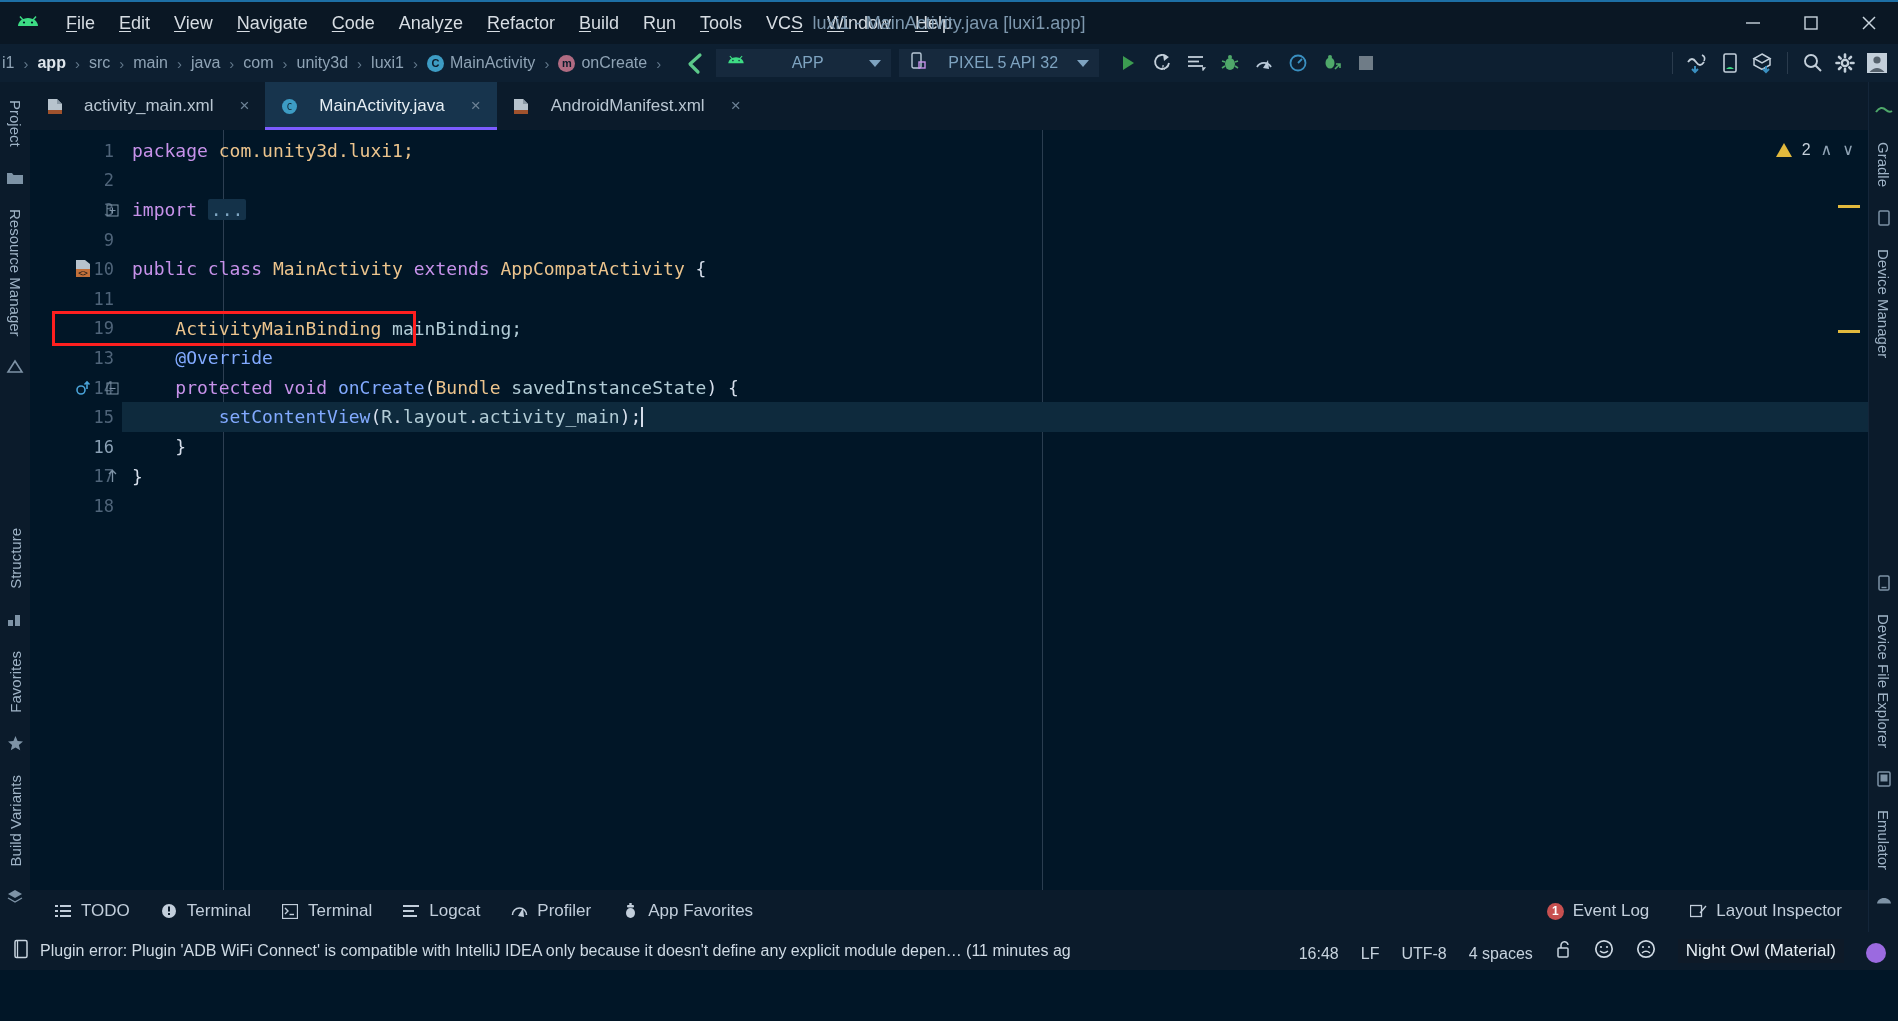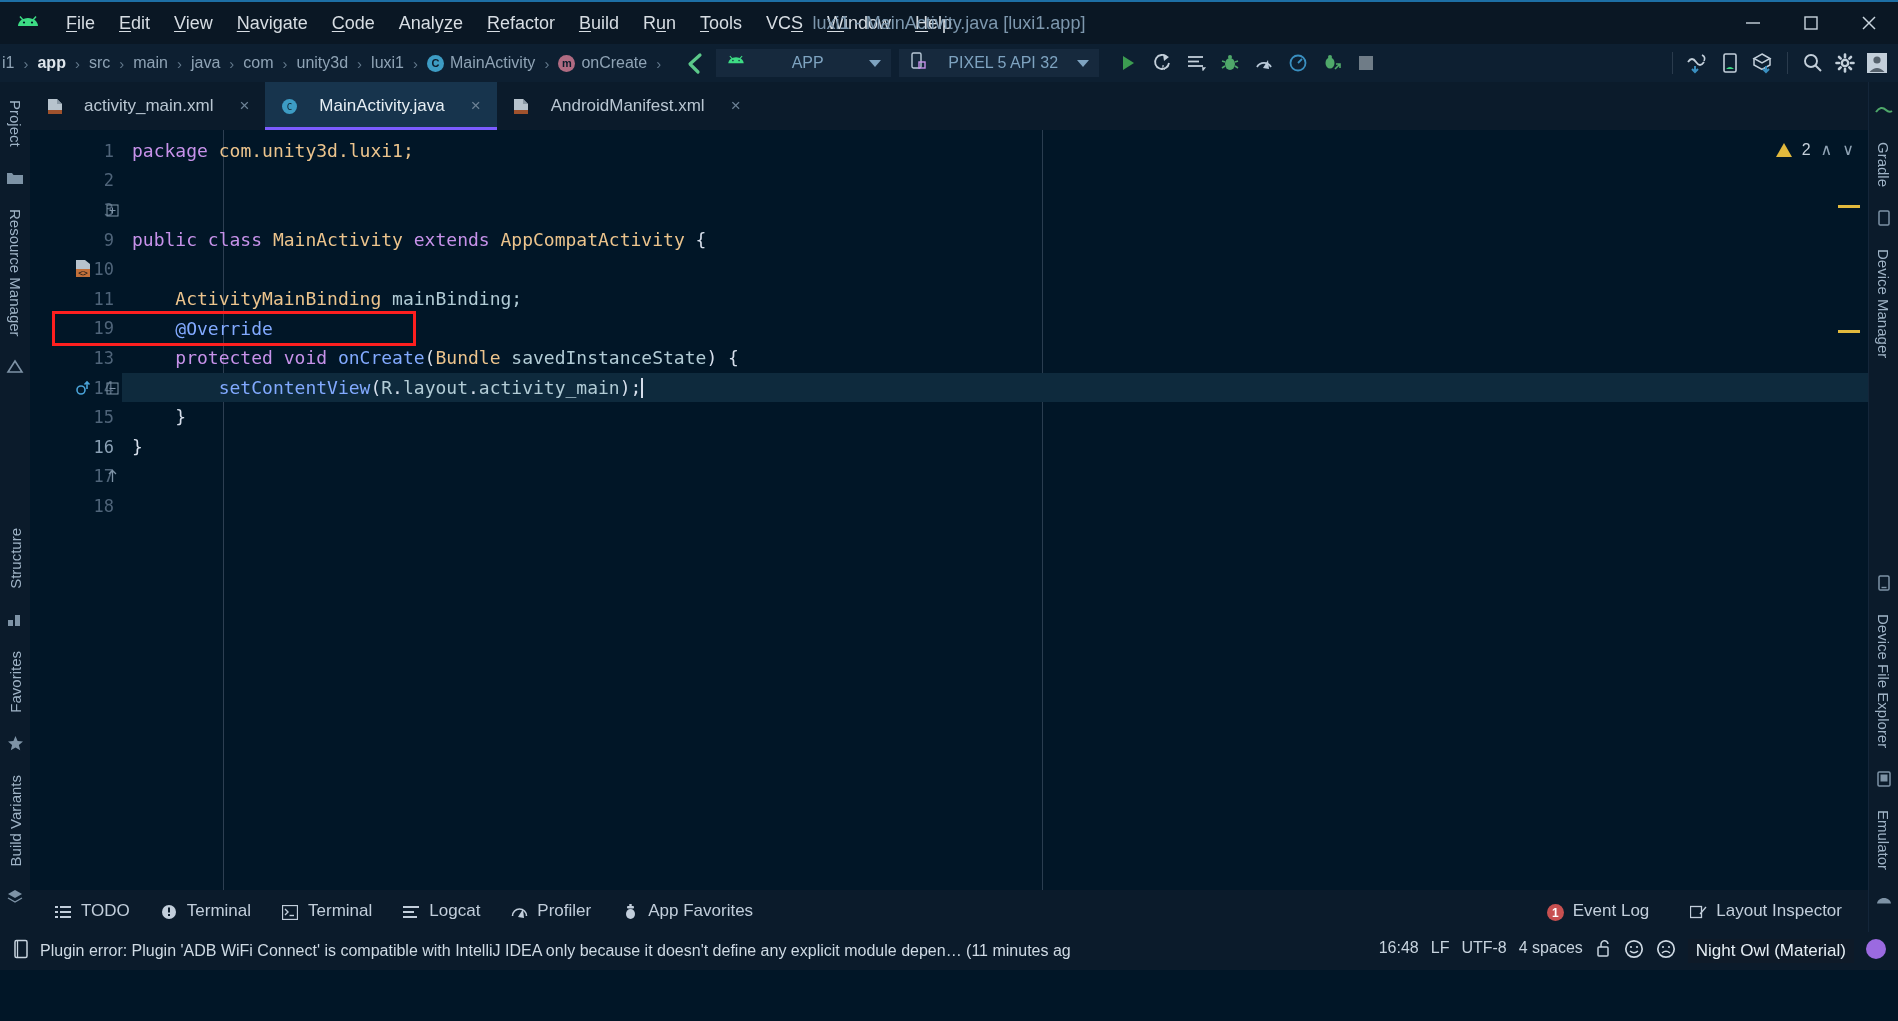--- a/index.html
+++ b/index.html
@@ -121,29 +121,29 @@
 
   .rightmargin { position:absolute; top:0; bottom:0; width:1px; background:#2a3d50; }
 
   .inspect-widget { position: absolute; right: 14px; top: 10px; display:flex; align-items:center; gap:10px; font-size:16px; color:#c5d0da; }
   .warn-tri { width: 0; height: 0; border-left: 8px solid transparent; border-right: 8px solid transparent; border-bottom: 14px solid #e2b93d; position: relative;}
   .chev { color:#8fa3b5; font-size: 16px; }
   .marker { position:absolute; right: 8px; width: 22px; height: 3px; background: #e2b93d; }
 
   
   .bottombar { height: 42px; flex: 0 0 42px; background: #0b1b2b; display: flex; align-items: center; padding-left: 12px; gap: 6px; }
-  .bwin { display: flex; align-items: flex-end; gap: 9px; font-size: 17px; color: #c2cedb; padding: 4px 12px; }
+  .bwin { display: flex; align-items: center; gap: 9px; font-size: 17px; color: #c2cedb; padding: 4px 12px; }
   .bwin .bi { width: 18px; height: 18px; display:flex; align-items:center; justify-content:center; }
   .bright { margin-left: auto; display:flex; align-items:center; gap: 16px; padding-right: 14px; }
   .badge-red { width: 17px; height: 17px; border-radius: 50%; background: #c75050; color: #fff; font-size: 12px; display:flex; align-items:center; justify-content:center; font-weight:bold; }
 
   
   .statusbar { height: 38px; flex: 0 0 38px; background: #0b1b2b; display: flex; align-items: center; padding: 0 12px; gap: 10px; font-size: 16px; color: #c7d3de; }
   .sb-msg { color: #cfdae4; white-space: nowrap; overflow: hidden; }
-  .sb-right { margin-left: auto; display:flex; align-items:flex-start; gap: 12px; }
+  .sb-right { margin-left: auto; display:flex; align-items:flex-end; gap: 22px; }
   .theme-chip { background: #0e1a28; color: #e6eef4; padding: 2px 8px; font-size: 17px; }
   .avatar-circle { width: 20px; height: 20px; border-radius: 50%; background: #9b6ae0; }
 </style>
 </head>
 <body>
 
 <div id="app">
 
   <div class="titlebar">
     <div class="droid-logo">
@@ -489,20 +489,21 @@
             <div class="gline">17<span class="fold"><svg width="14" height="16">
                   <path d="M6.5 14 L6.5 3 M3 6 L6.5 2.5 L10 6" fill="none" stroke="#7e93a6" stroke-width="1.3"></path>
                 </svg></span></div>
             <div class="gline">18</div>
           </div>
         <div class="codearea" id="codearea">
           <div class="indent-guide" style="left:101px; top:0; bottom:0;"></div>
           <div class="rightmargin" style="left:920px"></div>
         <div class="cline"><span class="kw">package </span><span class="type">com.unity3d.luxi1;</span></div>
             <div class="cline"></div>
+            <div class="cline"><span class="kw">import </span><span class="elip">...</span></div>
             <div class="cline"></div>
             <div class="cline"><span class="kw">public </span><span class="kw">class </span><span class="type">MainActivity </span><span class="kw">extends </span><span class="type">AppCompatActivity </span><span class="punc">{</span></div>
             <div class="cline"></div>
             <div class="cline"><span class="type">    ActivityMainBinding </span><span class="ident">mainBinding;</span></div>
             <div class="cline"><span class="anno">    @Override</span></div>
             <div class="cline"><span class="kw">    protected </span><span class="kw">void </span><span class="func">onCreate</span><span class="punc">(</span><span class="type">Bundle </span><span class="ident">savedInstanceState</span><span class="punc">) {</span></div>
             <div class="cline current"><span class="func">        setContentView</span><span class="punc">(</span><span class="ident">R</span><span class="punc">.</span><span class="ident">layout</span><span class="punc">.</span><span class="ident">activity_main</span><span class="punc">);</span><span class="caret-bar"></span></div>
             <div class="cline"><span class="punc">    }</span></div>
             <div class="cline"><span class="punc">}</span></div>
           </div>

